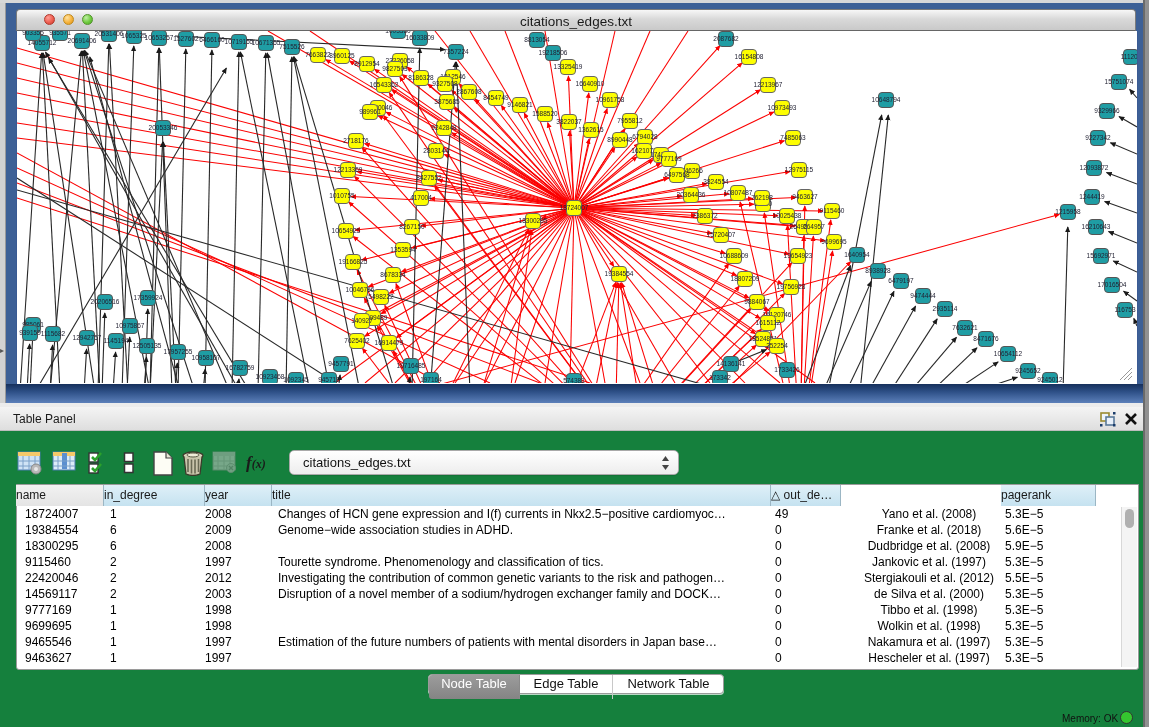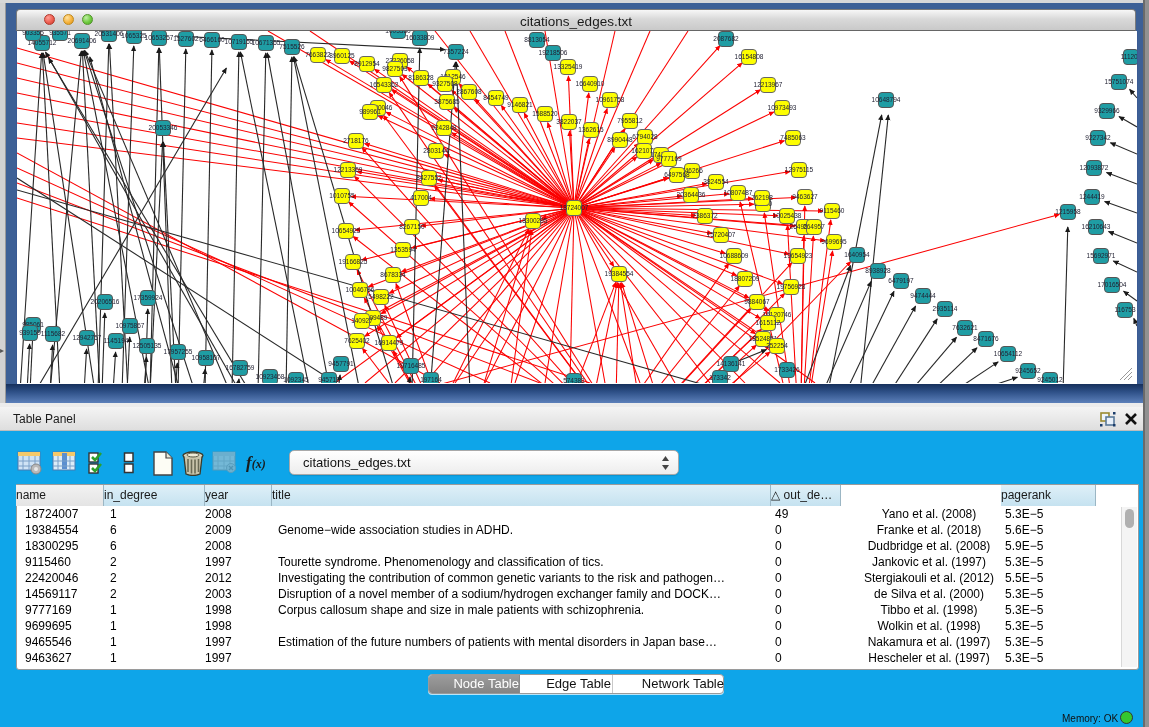--- a/index.html
+++ b/index.html
@@ -15,40 +15,40 @@
 #titlebar{left:16px;top:9px;width:1120px;height:22px;background:linear-gradient(#f7f7f7,#d9d9d9 45%,#c9c9c9);border:1px solid #7b7b7b;border-bottom:1px solid #666;border-radius:4px 4px 0 0}
 #title{left:0;top:4px;width:100%;text-align:center;font-size:13.5px;font-weight:normal;color:#1a1a1a}
 .tl{top:15px;width:11px;height:11px;border-radius:50%}
 #tlr{left:27px;background:radial-gradient(circle at 35% 30%,#ff9d96,#ee5f51 55%,#c93a2c);border:1px solid #b0382b}
 #tly{left:46px;background:radial-gradient(circle at 35% 30%,#ffe2a0,#f6b33d 55%,#d98f18);border:1px solid #c08a1c}
 #tlg{left:65px;background:radial-gradient(circle at 35% 30%,#c0efa5,#6fcb3f 55%,#49a825);border:1px solid #53932c}
 #canvas{left:16px;top:31px;width:1122px;height:353px;background:#fff;border-left:1px solid #3a5a93;border-right:1px solid #3a5a93}
 
 #split{left:0;top:403px;width:1149px;height:4px;background:#ececec}
 
-#tp{left:0;top:407px;width:1149px;height:320px;background:#0ea5e9}
+#tp{left:0;top:407px;width:1149px;height:320px;background:#15803d}
 #tphead{left:0;top:0;width:1149px;height:24px;background:linear-gradient(#f4f4f4,#dedede);border-bottom:1px solid #bdbdbd}
 #tptitle{left:13px;top:5px;font-size:12px;color:#1a1a1a}
 
 .ic{top:44px}
 #dropdown{left:289px;top:43px;width:390px;height:25px;background:linear-gradient(#ffffff,#ededed);border:1px solid #a9a9a9;border-radius:5px;box-shadow:0 1px 1px rgba(0,0,0,.12)}
 #ddtext{left:13px;top:4px;font-size:13px;color:#111}
 
 #tblwrap{left:16px;top:77px;width:1123px;height:186px;background:#fff;border:1px solid #9a9a9a;border-radius:0 0 3px 3px}
 .th{position:absolute;top:0;height:21px;background:linear-gradient(#dff0f8,#c5e2f0);border-right:1px solid #9bb6c4;font-size:12px;color:#1a1a1a;text-align:left;line-height:21px;overflow:hidden}
 #thname{background:linear-gradient(#f2f2f2,#e4e4e4)}
 .tr{position:absolute;left:16px;width:1104px;height:16px;font-size:12px;color:#000;white-space:nowrap}
 .tr span{position:absolute;top:1px}
 .c1{left:9px}.c2{left:94px}.c3{left:189px}.c4{left:262px}.c5{left:759px}
 .c6{left:825px;width:176px;text-align:center}.c7{left:989px}
 #vsb{left:1104px;top:22px;width:16px;height:160px;background:#f4f4f4;border-left:1px solid #d8d8d8}
 #vthumb{left:3px;top:2px;width:9px;height:19px;background:#b0b0b0;border-radius:5px}
 
 #tabs{left:428px;top:267px;width:296px;height:20px;border:1px solid #9a9a9a;border-radius:4px;background:#fff;box-shadow:0 1px 0 rgba(255,255,255,.7)}
-.tab{position:absolute;top:0;height:18px;font-size:13px;text-align:right;line-height:18px;color:#111}
+.tab{position:absolute;top:0;height:24px;font-size:13px;text-align:center;line-height:18px;color:#111}
 #tab1{left:0;width:91px;background:linear-gradient(#9c9c9c,#848484);color:#fff;border-radius:3px 0 0 3px;border-right:1px solid #8a8a8a}
 #tab2{left:92px;width:90px}
 #tab3{left:183px;width:112px;border-left:1px solid #c8c8c8}
 
 #mem{left:1062px;top:306px;font-size:10px;color:#111}
 #memdot{left:1120px;top:304px;width:13px;height:13px;border-radius:50%;background:#35c72f;border:1.5px solid #333}
 </style></head><body>
 <div class="abs" id="desk"></div>
 <div class="abs" id="deskgrad"></div>
 <div class="abs" id="topstrip"></div>
@@ -933,20 +933,21 @@
   <div class="th" id="thname" style="left:16px;top:78px;width:88px">name</div>
   <div class="th" style="left:104px;top:78px;width:101px">in_degree</div>
   <div class="th" style="left:205px;top:78px;width:67px">year</div>
   <div class="th" style="left:272px;top:78px;width:499px">title</div>
   <div class="th" style="left:771px;top:78px;width:70px">△ out_de…</div>
   <div class="th" style="left:1001px;top:78px;width:95px">pagerank</div>
   <div class="tr" style="top:99px">
       <span class="c1">18724007</span>
       <span class="c2">1</span>
       <span class="c3">2008</span>
+      <span class="c4">Changes of HCN gene expression and I(f) currents in Nkx2.5−positive cardiomyoc…</span>
       <span class="c5">49</span>
       <span class="c6">Yano et al. (2008)</span>
       <span class="c7">5.3E−5</span>
     </div>
   <div class="tr" style="top:115px">
       <span class="c1">19384554</span>
       <span class="c2">6</span>
       <span class="c3">2009</span>
       <span class="c4">Genome−wide association studies in ADHD.</span>
       <span class="c5">0</span>
@@ -985,21 +986,20 @@
       <span class="c3">2003</span>
       <span class="c4">Disruption of a novel member of a sodium/hydrogen exchanger family and DOCK…</span>
       <span class="c5">0</span>
       <span class="c6">de Silva et al. (2000)</span>
       <span class="c7">5.3E−5</span>
     </div>
   <div class="tr" style="top:195px">
       <span class="c1">9777169</span>
       <span class="c2">1</span>
       <span class="c3">1998</span>
-      <span class="c4">Corpus callosum shape and size in male patients with schizophrenia.</span>
       <span class="c5">0</span>
       <span class="c6">Tibbo et al. (1998)</span>
       <span class="c7">5.3E−5</span>
     </div>
   <div class="tr" style="top:211px">
       <span class="c1">9699695</span>
       <span class="c2">1</span>
       <span class="c3">1998</span>
       <span class="c5">0</span>
       <span class="c6">Wolkin et al. (1998)</span>

